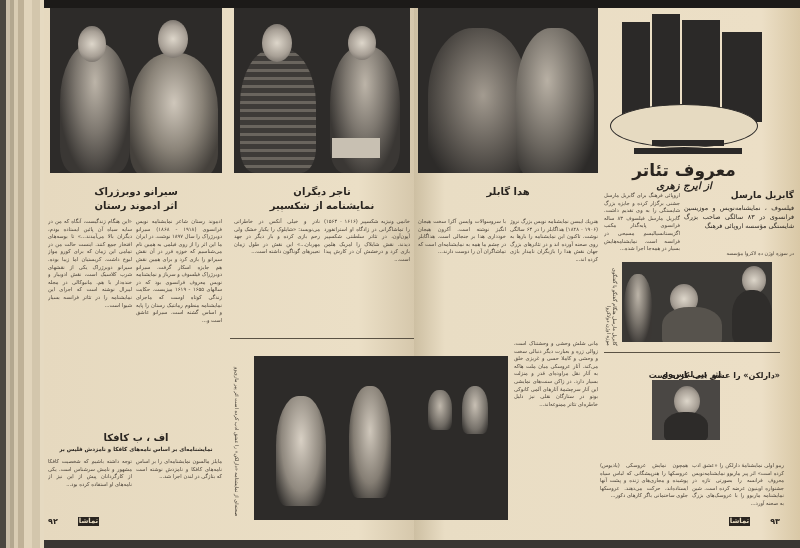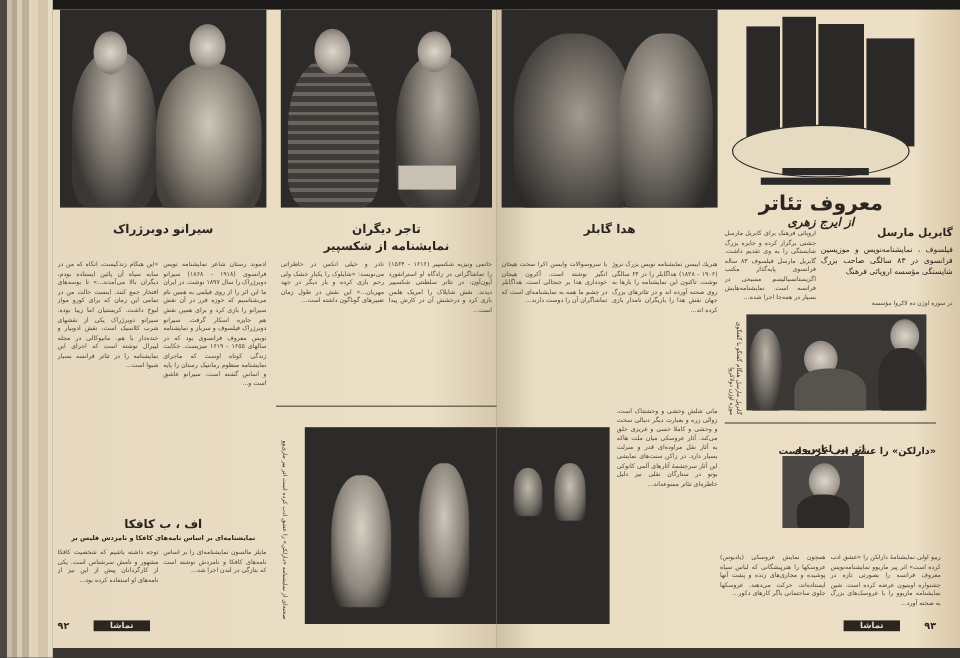--- a/index.html
+++ b/index.html
@@ -17,21 +17,21 @@
   .top-shadow { position: absolute; left: 0; top: 0; width: 800px; height: 10px; background: #1c1a18; }
   .photo { position: absolute; background: #2d2b29; overflow: hidden; }
   .photo .fig { position: absolute; border-radius: 45% 45% 20% 20%; background: radial-gradient(ellipse at 50% 30%, #bcb4a8 0%, #7c766e 40%, #3a3734 75%); }
   .photo .face { position: absolute; border-radius: 50%; background: radial-gradient(circle, #ddd6ca 0%, #a8a096 55%, #5a5550 100%); }
   .rule { position: absolute; background: #5a5244; }
   .title { position: absolute; text-align: center; color: #2a2520; font-weight: bold; direction: rtl; }
   .sub { position: absolute; text-align: center; color: #2a2520; font-weight: bold; direction: rtl; }
   .col { position: absolute; direction: rtl; text-align: justify; color: #4a4238; font-size: 5.2px; line-height: 7.6px; overflow: hidden; }
   .caption-v { position: absolute; writing-mode: vertical-rl; font-size: 5px; color: #3a342c; direction: rtl; }
   .folio { position: absolute; bottom: 14px; font-size: 8px; color: #2a2520; font-weight: bold; display: flex; align-items: center; gap: 20px; }
-  .folio .logo { background: #2a2520; color: #e8dcc2; font-size: 7px; padding: 0 14px; line-height: 9px; }
+  .folio .logo { background: #2a2520; color: #e8dcc2; font-size: 7px; padding: 0 1px; line-height: 9px; }
   .logo-art { position: absolute; }
   .bar { position: absolute; background: #2b2928; }
   .stage { position: absolute; border-radius: 50%; background: #e6dac1; border: 1.5px solid #2b2928; }
 </style>
 </head>
 <body>
 
 <div class="spread">
   <div class="top-shadow"></div>
   <div class="book-edge"></div>
@@ -47,20 +47,21 @@
 
     <div class="photo" style="left:190px; top:0; width:176px; height:165px;">
       <div class="fig" style="left:6px; top:40px; width:76px; height:125px; background: repeating-linear-gradient(0deg, #3e3b38 0 5px, #6a655e 5px 8px);"></div>
       <div class="face" style="left:28px; top:16px; width:30px; height:38px;"></div>
       <div class="fig" style="left:96px; top:38px; width:70px; height:127px;"></div>
       <div class="face" style="left:114px; top:18px; width:28px; height:34px;"></div>
       <div style="position:absolute; left:98px; top:130px; width:48px; height:20px; background:#c8c0b2;"></div>
     </div>
 
     <div class="title" style="left:6px; top:178px; width:172px; font-size:10px;">سیرانو دوبرژراک</div>
+    <div class="sub" style="left:6px; top:192px; width:172px; font-size:10px;">اثر ادموند رستان</div>
     <div class="col" style="left:92px; top:210px; width:86px; height:170px;">ادموند رستان شاعر نمایشنامه نویس فرانسوی (۱۹۱۸ - ۱۸۶۸) سیرانو دوبرژراک را سال ۱۸۹۷ نوشت. در ایران ما این اثر را از روی فیلمی به همین نام می‌شناسیم که خوزه فرر در آن نقش سیرانو را بازی کرد و برای همین نقش هم جایزه اسکار گرفت. سیرانو دوبرژراک فیلسوف و سرباز و نمایشنامه نویس معروف فرانسوی بود که در سالهای ۱۶۵۵ - ۱۶۱۹ میزیست. حکایت زندگی کوتاه اوست که ماجرای نمایشنامه منظوم رمانتیک رستان را پایه و اساس گشته است. سیرانو عاشق است و...</div>
     <div class="col" style="left:4px; top:210px; width:84px; height:170px;">«این هنگام زندگیست، آنگاه که من در سایه سیاه آن پائین ایستاده بودم، دیگران بالا می‌آمدند...» تا بوسه‌های افتخار جمع کنند. اینست حالت من در تمامی این زمان که برای کورو مواز لبوخ داشت. کریستیان اما زیبا بوده. سیرانو دوبرژراک یکی از نقشهای شرب کلاسیک است، نقش ادوبیار و خنده‌دار با هم. مانیوکالی در مجله لیبرال نوشته است که اجرای این نمایشنامه را در تئاتر فرانسه بسیار شیوا است...</div>
 
     <div class="title" style="left:190px; top:178px; width:176px; font-size:10px;">تاجر دیگران</div>
     <div class="sub" style="left:190px; top:192px; width:176px; font-size:10px;">نمایشنامه از شکسپیر</div>
     <div class="col" style="left:280px; top:210px; width:86px; height:110px;">خانمی ونیزیه شکسپیر (۱۶۱۶ - ۱۵۶۴) را تماشاگرانی در زادگاه او استراتفورد آپون‌آون، در تئاتر سلطنتی شکسپیر دیدند. نقش شایلاک را امریک هلمن بازی کرد و درخشش آن در کارش پیدا است...</div>
     <div class="col" style="left:190px; top:210px; width:86px; height:110px;">نادر و خیلی آنکس در خاطراتی می‌نویسد: «شایلوک را یکبار خشک ولی رحم بازی کرده و بار دیگر در جهد مهربان...» این نقش در طول زمان تعبیرهای گوناگون داشته است...</div>
 
     <div class="rule" style="left:186px; top:330px; width:184px; height:1px;"></div>
 

